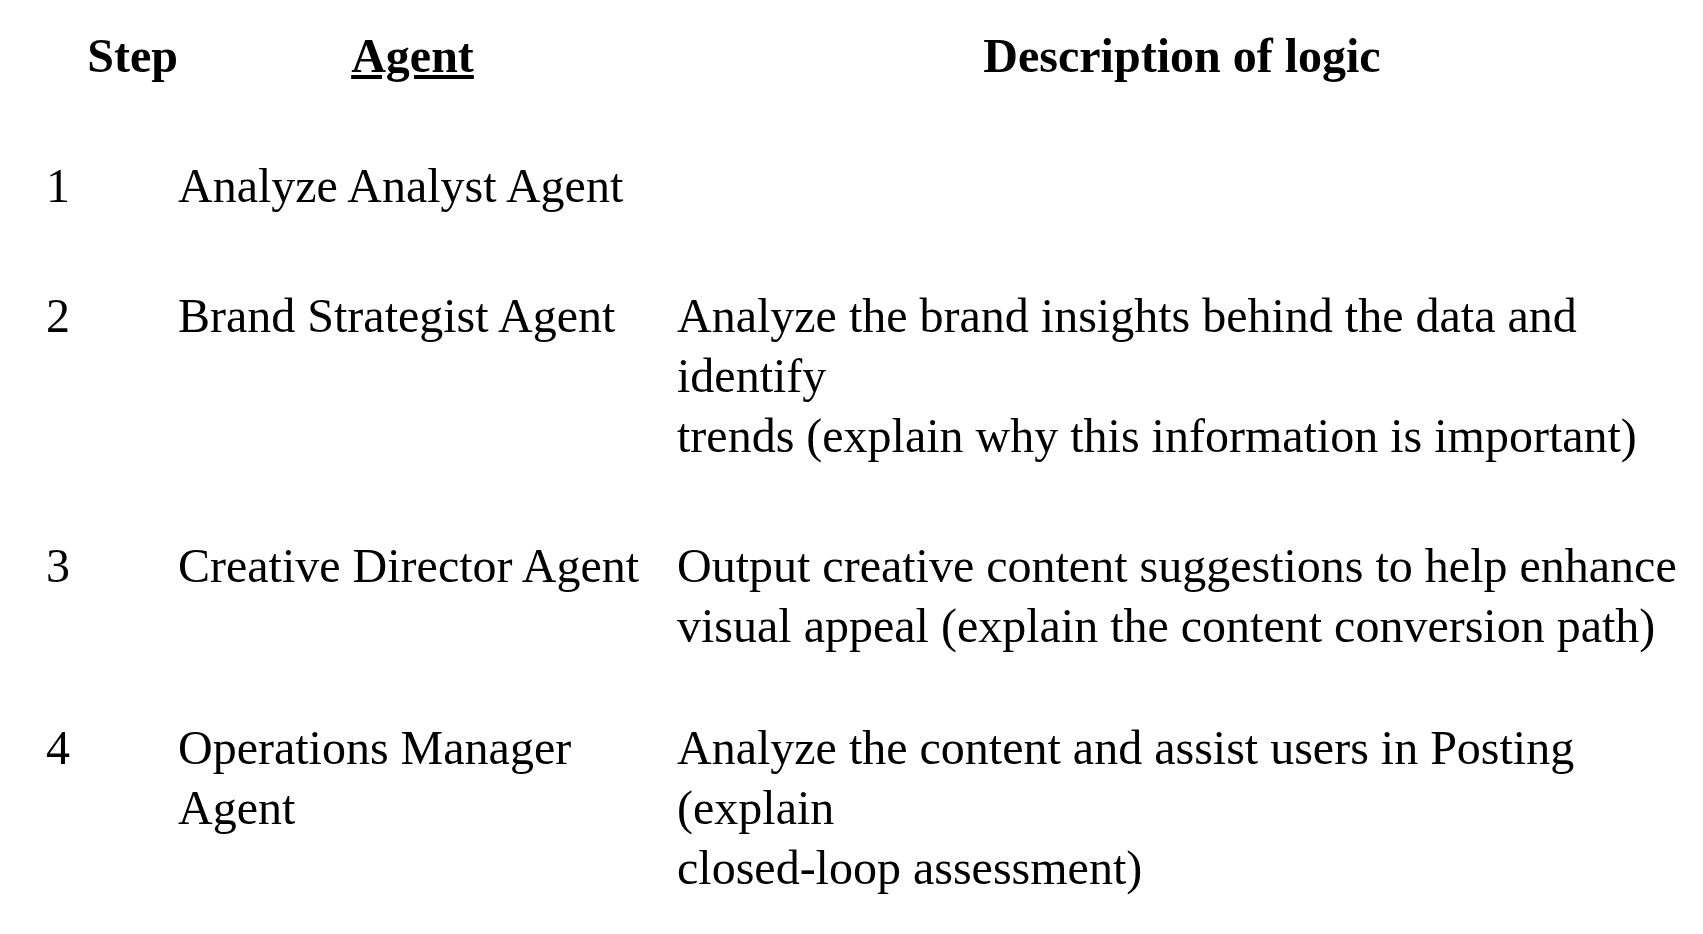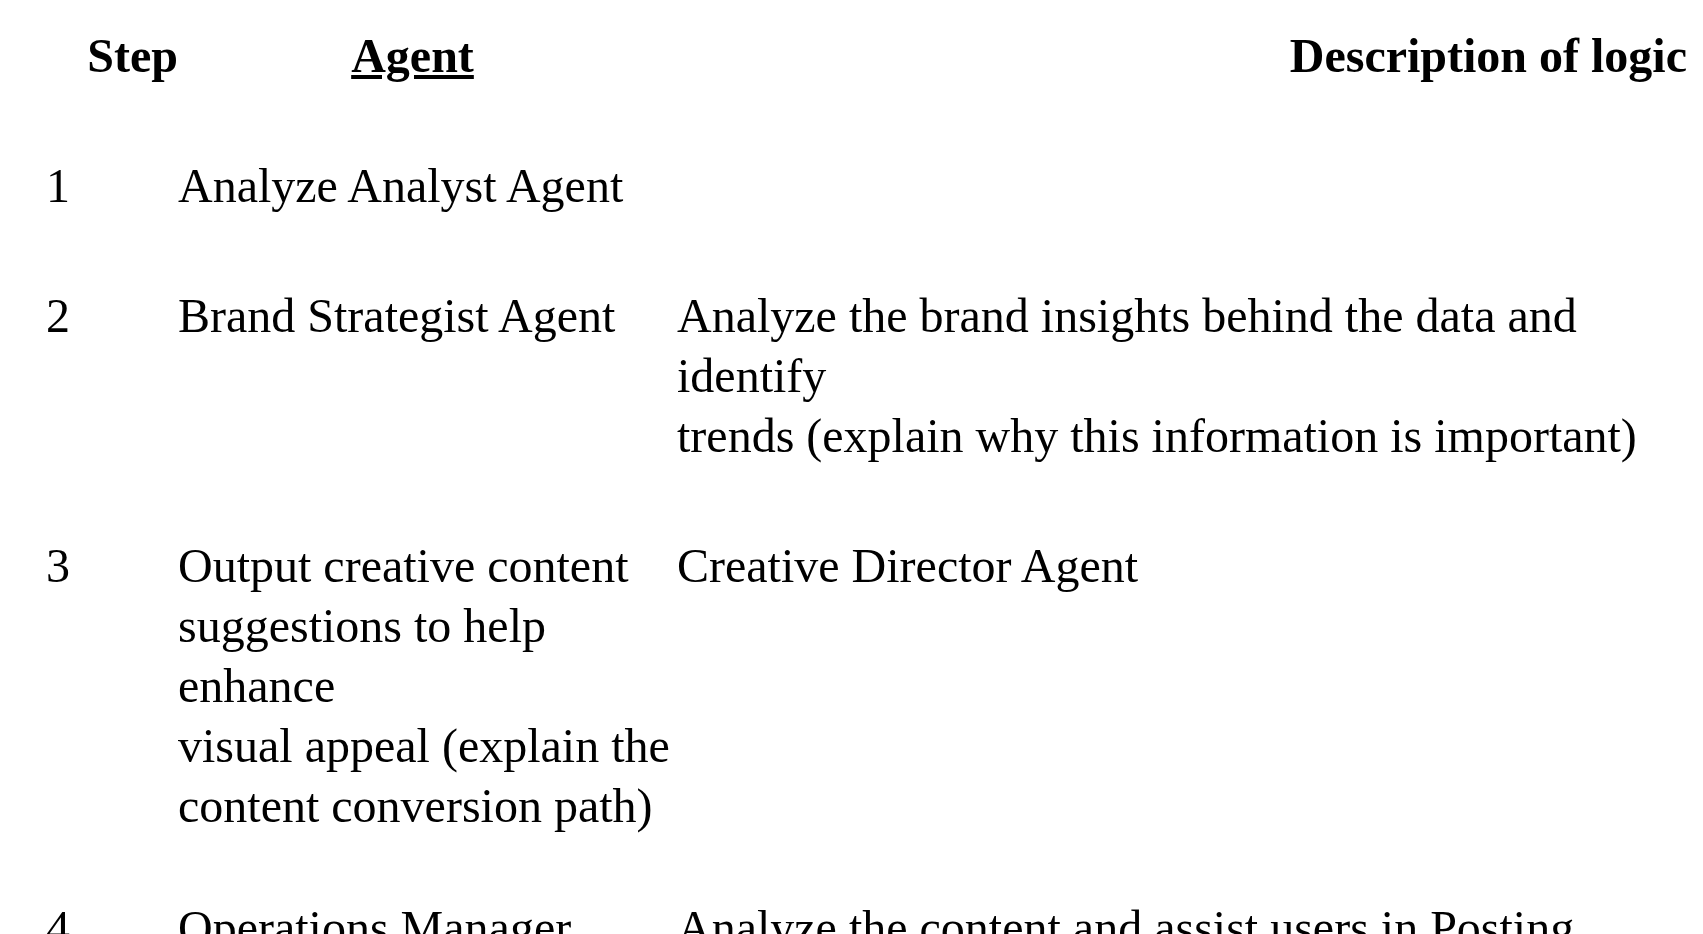--- a/index.html
+++ b/index.html
@@ -28,21 +28,21 @@
   .cell {
     white-space: pre-line;
     text-align: left;
   }
   .header-row .cell {
     font-weight: bold;
     white-space: nowrap;
   }
   .hdr-step   { text-align: right; }
   .hdr-agent  { text-align: center; padding-right: 30px; text-decoration: underline; }
-  .hdr-desc   { text-align: right; }
+  .hdr-desc   { text-align: center; }
   .header-row { margin-bottom: 70px; }
   .row-1 { margin-bottom: 70px; }
   .row-2 { margin-bottom: 70px; }
   .row-3 { margin-bottom: 62px; }
   .row-4 { margin-bottom: 0; }
 </style>
 </head>
 <body>
 
 <div class="doc">
@@ -60,23 +60,23 @@
 
   <div class="trow row-2">
     <div class="cell">2</div>
     <div class="cell">Brand Strategist Agent</div>
     <div class="cell">Analyze the brand insights behind the data and identify
 trends (explain why this information is important)</div>
   </div>
 
   <div class="trow row-3">
     <div class="cell">3</div>
+    <div class="cell">Creative Director Agent</div>
     <div class="cell">Output creative content suggestions to help enhance
 visual appeal (explain the content conversion path)</div>
-    <div class="cell">Creative Director Agent</div>
   </div>
 
   <div class="trow row-4">
     <div class="cell">4</div>
     <div class="cell">Operations Manager
 Agent</div>
     <div class="cell">Analyze the content and assist users in Posting (explain
 closed-loop assessment)</div>
   </div>
 

